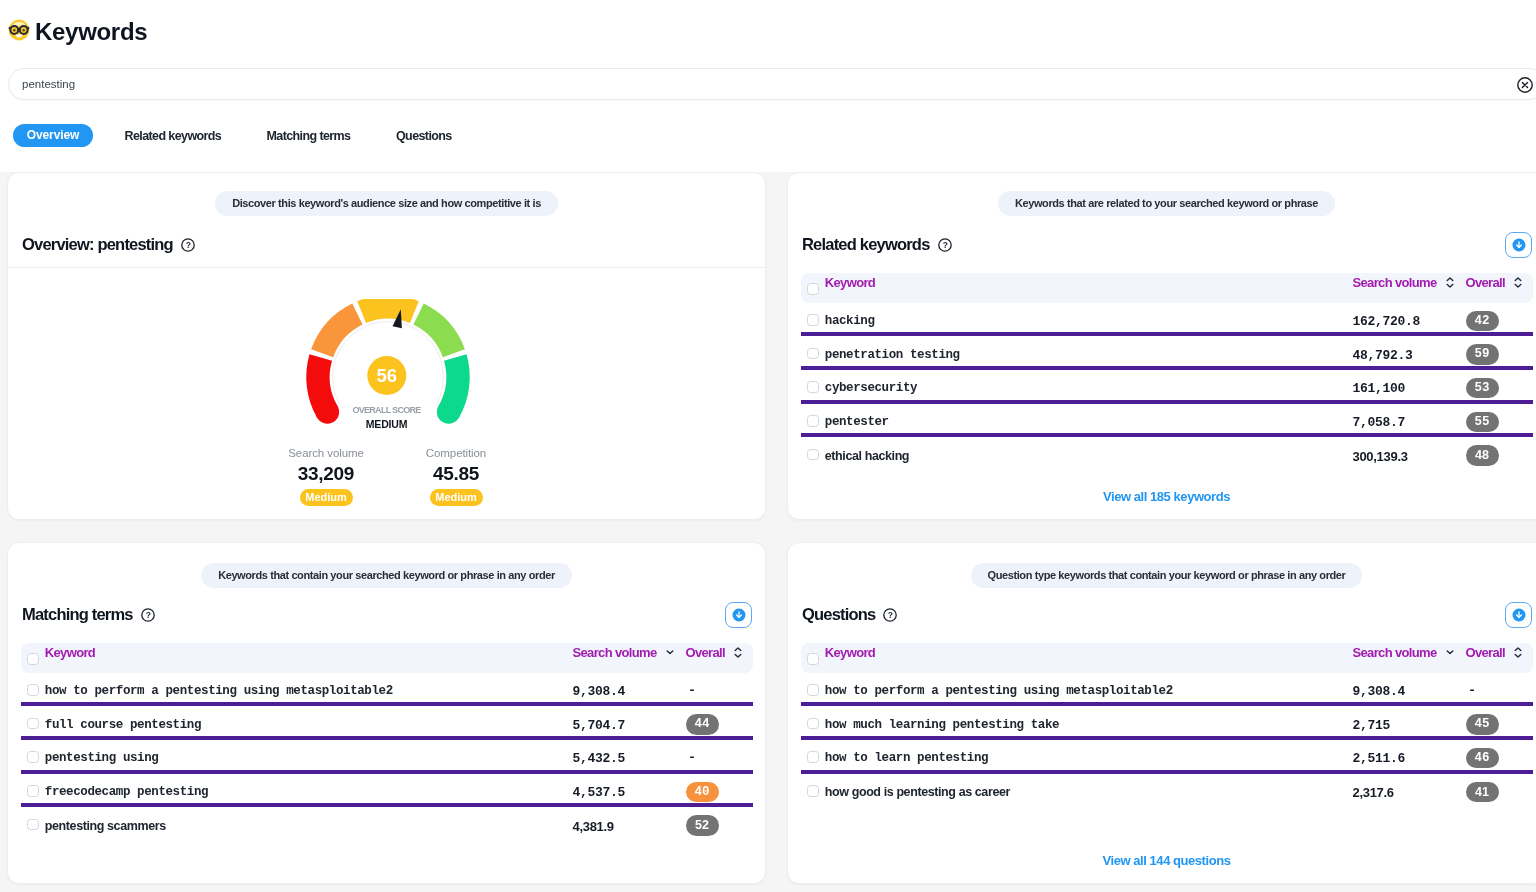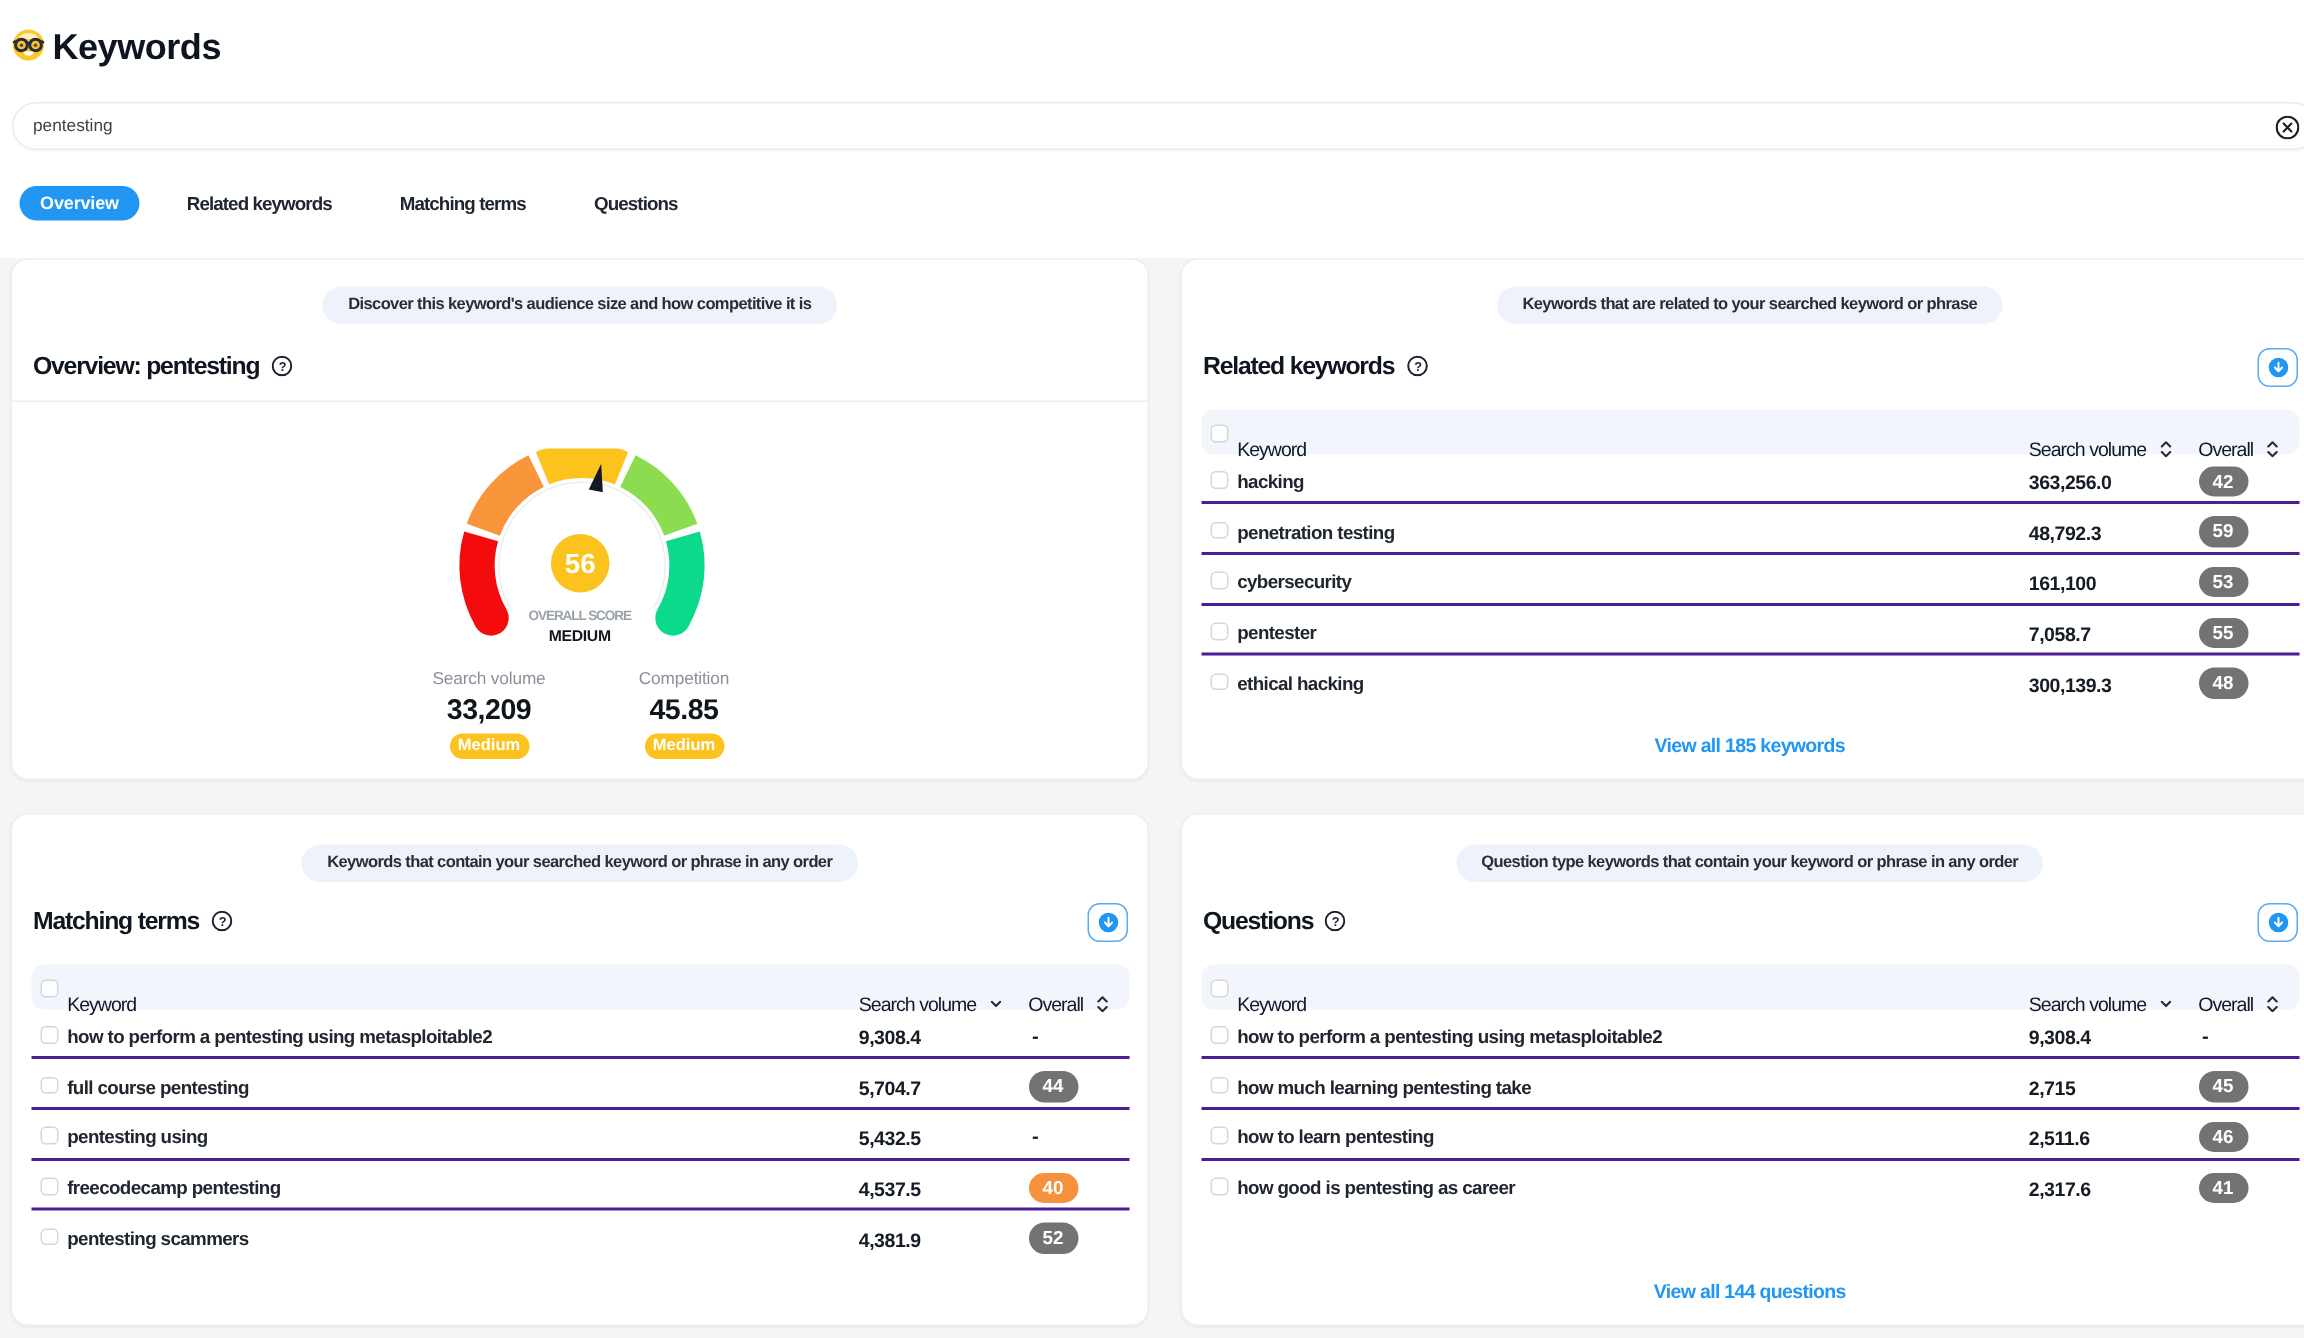--- a/index.html
+++ b/index.html
@@ -30,25 +30,25 @@
 .qicon { display:inline-block; vertical-align:-2px; margin-left:8px; }
 .divider { left:0; top:94px; width:100%; height:1px; background:#ededef; }
 
 .dlbtn { left:717px; top:59px; width:27px; height:25.5px; border:1.5px solid #5caaf4; border-radius:8px;
   background:#fff; }
 .dlbtn svg { position:absolute; left:6px; top:5.2px; }
 
 .thead { left:13px; top:99.5px; width:732px; height:30px; background:#f2f5fb; border-radius:8px; }
 .cb { position:absolute; width:11.5px; height:11.5px; border:1.3px solid #d3d6dc; border-radius:3.5px; background:#fff; }
 .thead .cb { left:6.2px; top:10.5px; }
-.th { position:absolute; top:19px; font-size:13px; font-weight:400; color:#0f172a; letter-spacing:-0.65px; white-space:nowrap; }
+.th { position:absolute; top:2px; font-size:13px; font-weight:700; color:#a21caf; letter-spacing:-0.65px; white-space:nowrap; }
 .th-kw { left:23.8px; }
 .rows { left:13px; top:129.5px; width:732px; }
 .row { position:relative; height:33.7px; }
-.row.sep { border-bottom:2px solid #4c1d95; }
+.row.sep { border-bottom:4px solid #4c1d95;font-family:Liberation Mono, monospace; }
 .row .cb { left:6.2px; top:11.5px; }
 .kw { position:absolute; left:23.8px; top:11.5px; font-size:12.5px; font-weight:600; color:#20262f; letter-spacing:-0.4px; white-space:nowrap; }
 .num { position:absolute; left:551.5px; top:11.5px; font-size:13px; font-weight:700; color:#161c26; letter-spacing:-0.3px; }
 .badge { position:absolute; left:664.5px; top:8px; width:33px; height:20.5px; border-radius:10.5px;
   background:#737373; color:#fff; font-size:12.5px; font-weight:700; text-align:center; line-height:20.5px; }
 .badge.orange { background:#f6913d; }
 .dash { position:absolute; left:667px; top:10.5px; font-size:13.5px; font-weight:700; color:#1a212c; }
 .th-sv { left:551.5px; }
 .th-ov { left:664.5px; }
 .viewall { left:0; width:100%; text-align:center; font-size:13px; font-weight:700; color:#2196f3; letter-spacing:-0.45px; }
@@ -147,21 +147,21 @@
           <path d="M1.2,3.6 L4,0.9 L6.8,3.6 M1.2,7.4 L4,10.1 L6.8,7.4" stroke="#262c35" stroke-width="1.4" fill="none" stroke-linecap="round" stroke-linejoin="round"></path>
         </svg></span>
     <span class="th th-ov">Overall<svg class="sorticon" width="8" height="11" viewBox="0 0 8 11">
           <path d="M1.2,3.6 L4,0.9 L6.8,3.6 M1.2,7.4 L4,10.1 L6.8,7.4" stroke="#262c35" stroke-width="1.4" fill="none" stroke-linecap="round" stroke-linejoin="round"></path>
         </svg></span>
   </div>
   <div class="abs rows">
     <div class="row sep">
         <span class="cb"></span>
         <span class="kw">hacking</span>
-        <span class="num">363,256.0</span>
+        <span class="num">162,720.8</span>
         <span class="badge">42</span>
       </div>
     <div class="row sep">
         <span class="cb"></span>
         <span class="kw">penetration testing</span>
         <span class="num">48,792.3</span>
         <span class="badge">59</span>
       </div>
     <div class="row sep">
         <span class="cb"></span>

